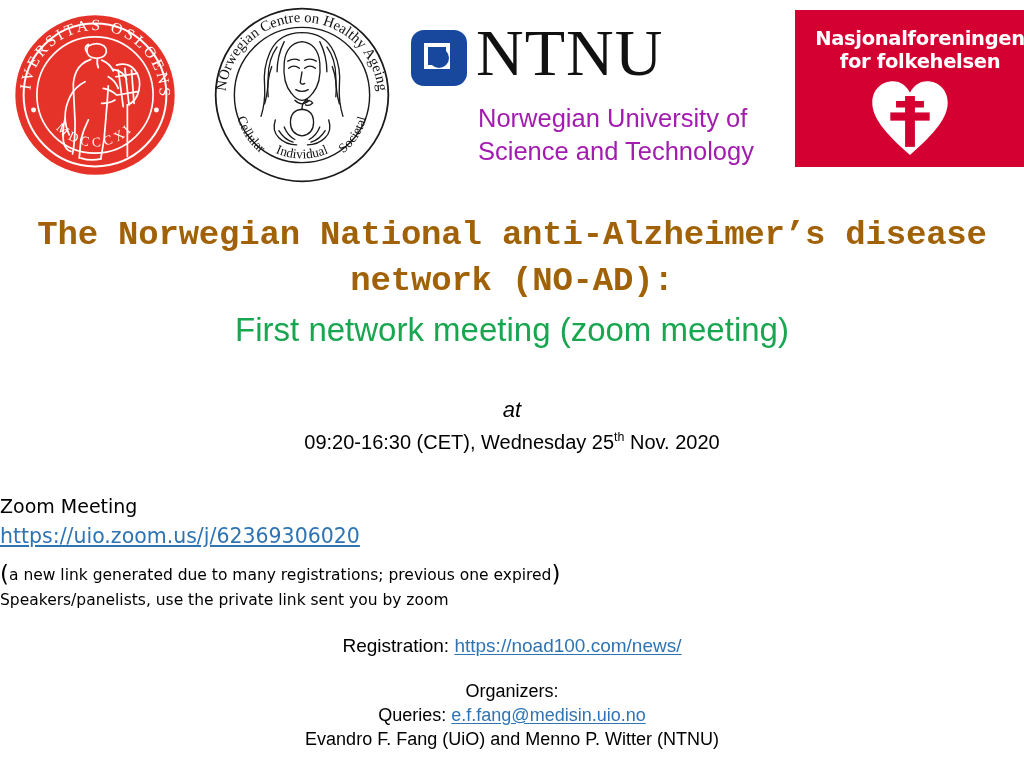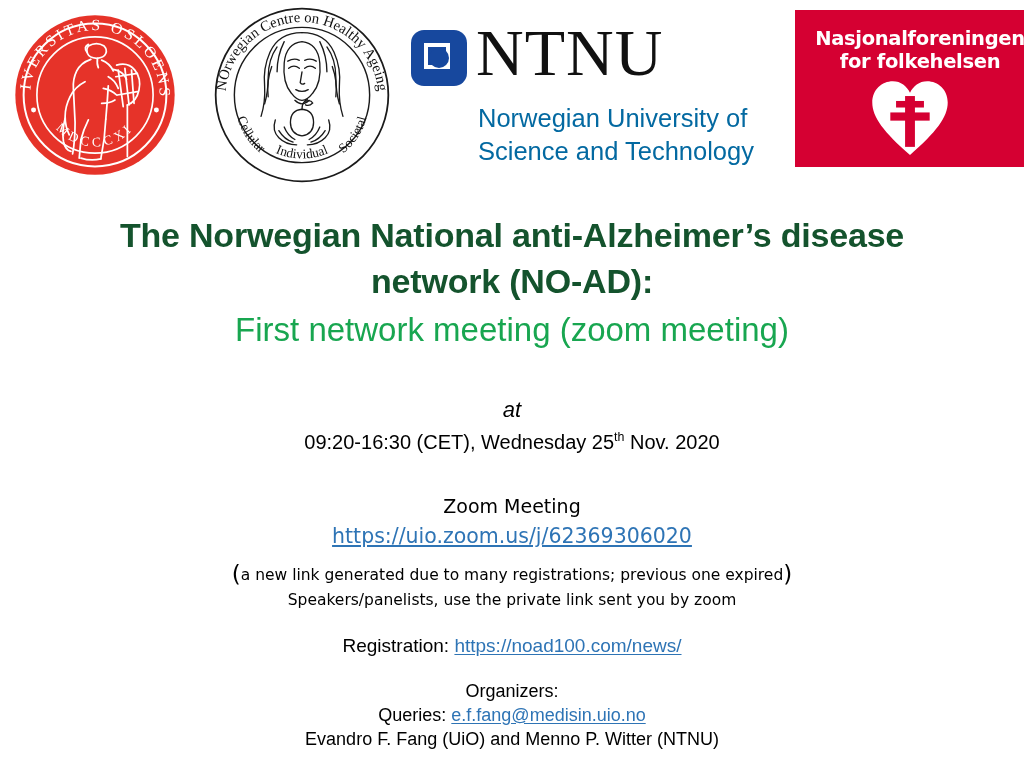--- a/index.html
+++ b/index.html
@@ -78,21 +78,21 @@
     color: #111111;
     line-height: 1;
     white-space: nowrap;
   }
   .ntnu-sub {
     position: absolute;
     left: 70px; top: 78px;
     font-family: "Liberation Sans", sans-serif;
     font-size: 25.5px;
     line-height: 1.28;
-    color: #0369a1;
+    color: #a21caf;
     white-space: nowrap;
   }
 
   
   .nasj-banner {
     position: absolute;
     left: 795px; top: 10px;
     width: 229px; height: 157px;
     background: #D50032;
     overflow: hidden;
@@ -119,25 +119,25 @@
   .nasj-heart svg { display: block; width: 82px; height: 82px; }
 
   
   #title-block {
     position: absolute;
     left: 0; top: 213px;
     width: 1024px;
     text-align: center;
   }
   .title-main {
-    font-family: Liberation Sans, sans-serif;
+    font-family: Liberation Mono, monospace;
     font-weight: bold;
     font-size: 34px;
     line-height: 1.34;
-    color: #14532d;
+    color: #a16207;
     letter-spacing: -0.2px;
     padding: 0 12px;
   }
   .title-sub {
     font-family: "Liberation Sans", sans-serif;
     font-weight: normal;
     font-size: 33px;
     line-height: 1.3;
     color: #18A650;
     margin-top: 5px;
@@ -168,21 +168,21 @@
     font-size: 0.62em;
     vertical-align: super;
     line-height: 0;
   }
 
   
   #zoom-block {
     position: absolute;
     left: 0; top: 494px;
     width: 1024px;
-    text-align: center;
+    text-align: left;
     font-family: "DejaVu Sans", sans-serif;
   }
   .zoom-title {
     font-size: 19px;
     line-height: 1.3;
     color: #000000;
   }
   .zoom-link {
     display: block;
     margin-top: 4px;

